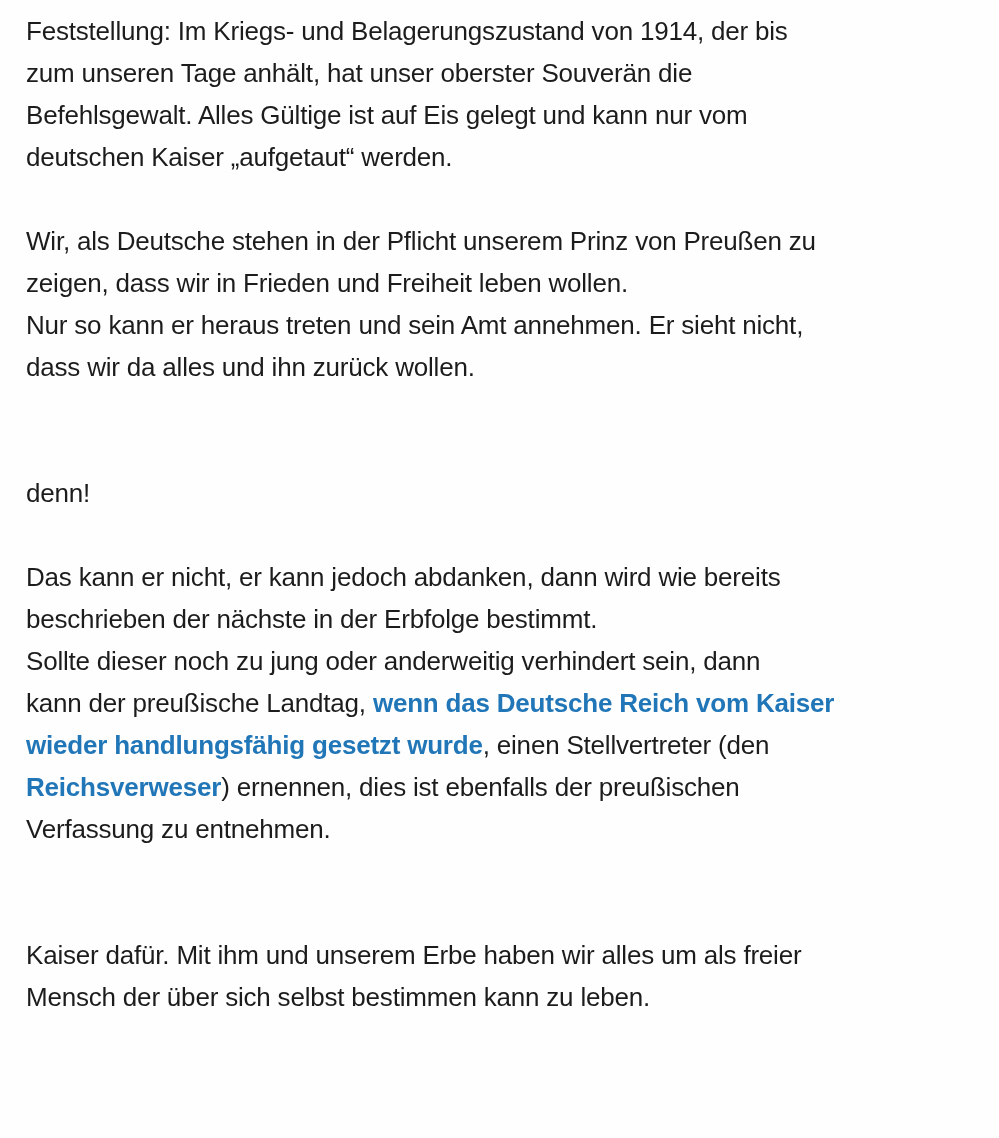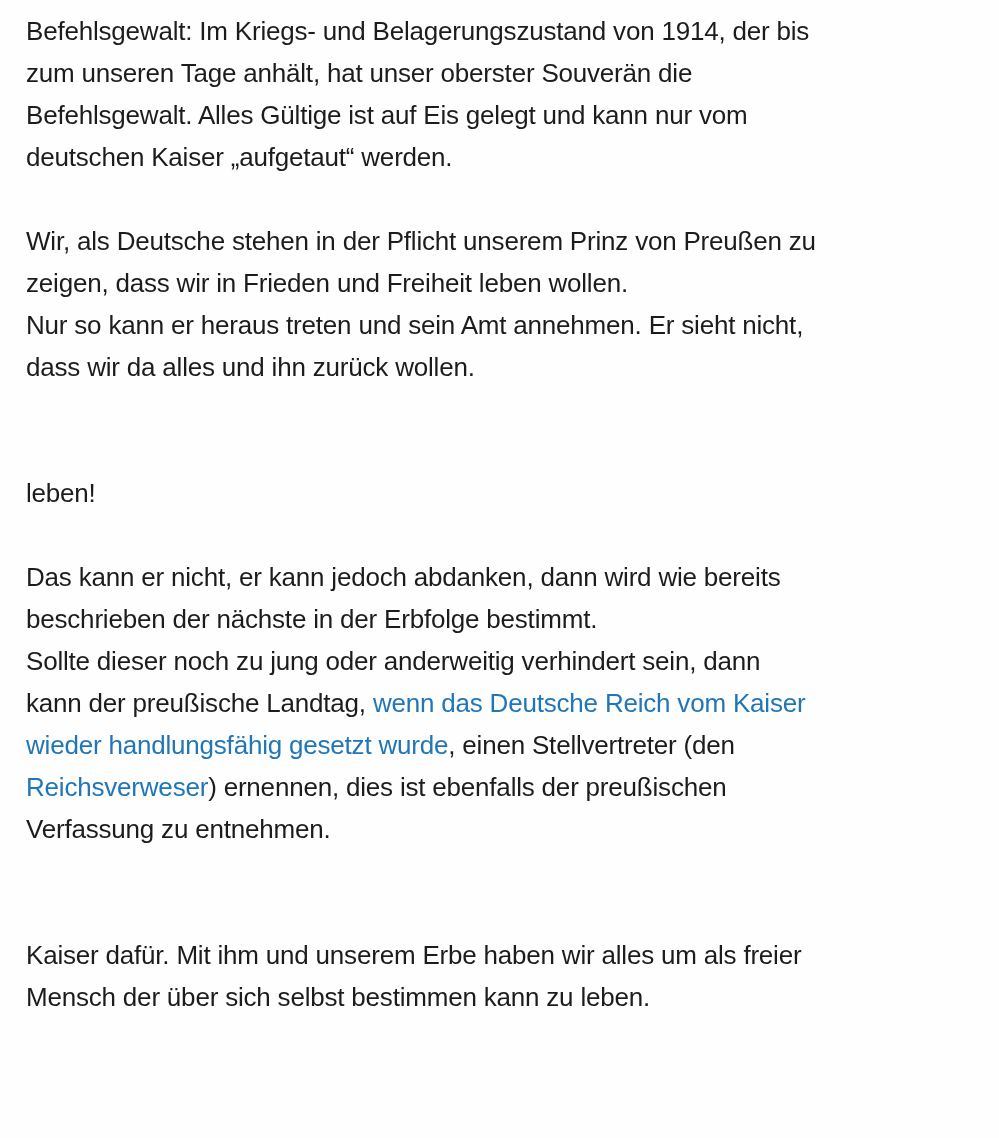--- a/index.html
+++ b/index.html
@@ -20,32 +20,32 @@
     color: #1c1c1c;
     overflow: hidden;
   }
   .para {
     margin: 0 0 42px 0;
   }
   .para:last-child {
     margin-bottom: 0;
   }
   .em {
-    font-weight: normal;
+    font-weight: bold;
   }
 </style>
 </head>
 <body>
 
 <div class="page" style="color: rgb(28, 28, 28); background: rgb(254, 254, 254);">
 
-  <p class="para"><span>Befehlsgewalt: Im Kriegs- und Belagerungszustand von 1914, der bis</span><br><span>zum unseren Tage anhält, hat unser oberster Souverän die</span><br><span>Befehlsgewalt. Alles Gültige ist auf Eis gelegt und kann nur vom</span><br><span>deutschen Kaiser „aufgetaut“ werden.</span></p>
+  <p class="para"><span>Feststellung: Im Kriegs- und Belagerungszustand von 1914, der bis</span><br><span>zum unseren Tage anhält, hat unser oberster Souverän die</span><br><span>Befehlsgewalt. Alles Gültige ist auf Eis gelegt und kann nur vom</span><br><span>deutschen Kaiser „aufgetaut“ werden.</span></p>
 
   <p class="para"><span>Wir, als Deutsche stehen in der Pflicht unserem Prinz von Preußen zu</span><br><span>zeigen, dass wir in Frieden und Freiheit leben wollen.</span><br><span>Nur so kann er heraus treten und sein Amt annehmen. Er sieht nicht,</span><br><span>dass wir da alles und ihn zurück wollen.</span></p>
 
 
-  <p class="para"><br><span>leben!</span></p>
+  <p class="para"><br><span>denn!</span></p>
 
   <p class="para"><span>Das kann er nicht, er kann jedoch abdanken, dann wird wie bereits</span><br><span>beschrieben der nächste in der Erbfolge bestimmt.</span><br><span>Sollte dieser noch zu jung oder anderweitig verhindert sein, dann</span><br><span>kann der preußische Landtag, </span><span class="em" style="color: rgb(33, 118, 184);">wenn das Deutsche Reich vom Kaiser</span><br><span class="em" style="color: rgb(33, 118, 184);">wieder handlungsfähig gesetzt wurde</span><span>, einen Stellvertreter (den</span><br><span class="em" style="color: rgb(33, 118, 184);">Reichsverweser</span><span>) ernennen, dies ist ebenfalls der preußischen</span><br><span>Verfassung zu entnehmen.</span></p>
 
   <p class="para"><br><span>Kaiser dafür. Mit ihm und unserem Erbe haben wir alles um als freier</span><br><span>Mensch der über sich selbst bestimmen kann zu leben.</span></p>
 
 </div>
 
 </body></html>

